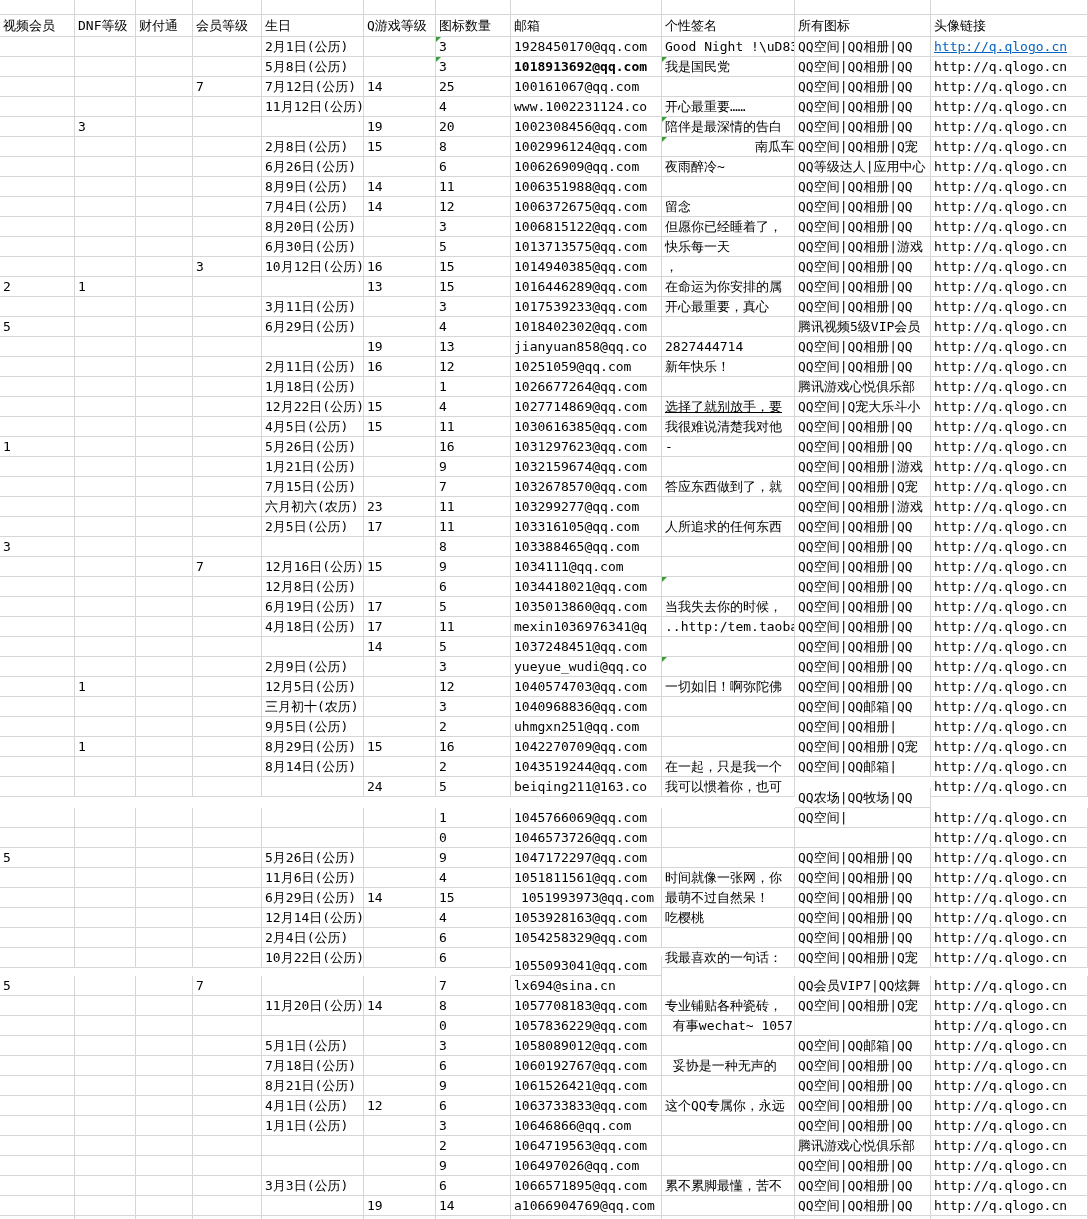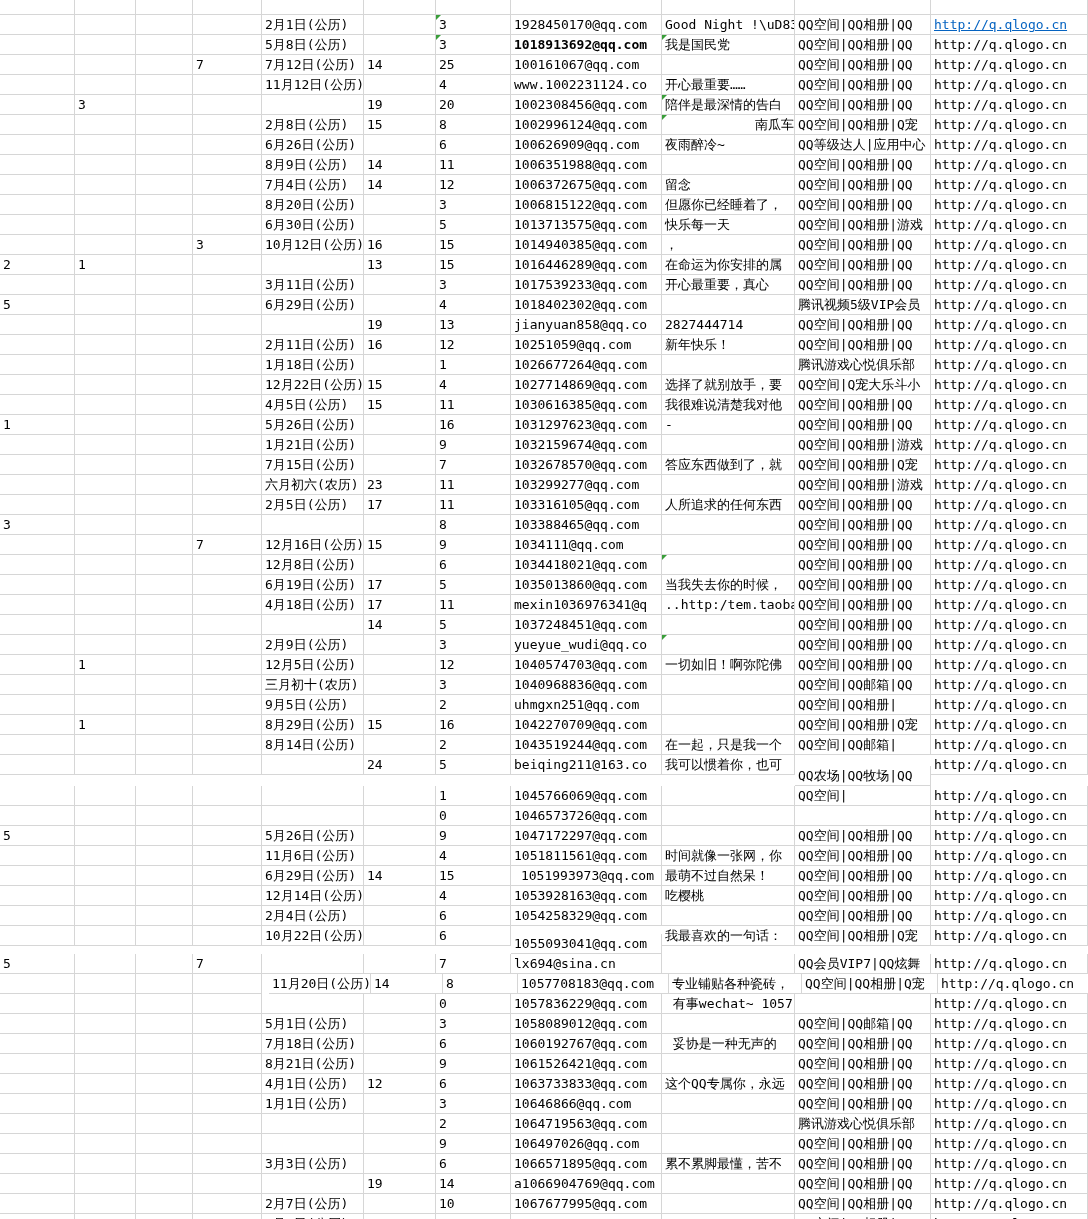--- a/index.html
+++ b/index.html
@@ -25,20 +25,33 @@
       <div class="c" style="width: 57px;"></div>
       <div class="c" style="width: 69px;"></div>
       <div class="c" style="width: 102px;"></div>
       <div class="c" style="width: 72px;"></div>
       <div class="c" style="width: 75px;"></div>
       <div class="c" style="width: 151px;"></div>
       <div class="c" style="width: 133px;"></div>
       <div class="c" style="width: 136px;"></div>
       <div class="c" style="width: 157px;"></div>
     </div>
+  <div class="r hr">
+      <div class="c" style="width: 75px;">视频会员</div>
+      <div class="c" style="width: 61px;">DNF等级</div>
+      <div class="c" style="width: 57px;">财付通</div>
+      <div class="c" style="width: 69px;">会员等级</div>
+      <div class="c" style="width: 102px;">生日</div>
+      <div class="c" style="width: 72px;">Q游戏等级</div>
+      <div class="c" style="width: 75px;">图标数量</div>
+      <div class="c" style="width: 151px;">邮箱</div>
+      <div class="c" style="width: 133px;">个性签名</div>
+      <div class="c" style="width: 136px;">所有图标</div>
+      <div class="c" style="width: 157px;">头像链接</div>
+    </div>
 
 <div class="r">
       <div class="c" style="width: 75px;"></div>
       <div class="c" style="width: 61px;"></div>
       <div class="c" style="width: 57px;"></div>
       <div class="c" style="width: 69px;"></div>
       <div class="c" style="width: 102px;">2月1日(公历)</div>
       <div class="c" style="width: 72px;"></div>
       <div class="c flag" style="width: 75px;">3</div>
       <div class="c" style="width: 151px;">1928450170@qq.com</div>
@@ -269,21 +282,21 @@
     </div>
     <div class="r">
       <div class="c" style="width: 75px;"></div>
       <div class="c" style="width: 61px;"></div>
       <div class="c" style="width: 57px;"></div>
       <div class="c" style="width: 69px;"></div>
       <div class="c" style="width: 102px;">12月22日(公历)</div>
       <div class="c" style="width: 72px;">15</div>
       <div class="c" style="width: 75px;">4</div>
       <div class="c" style="width: 151px;">1027714869@qq.com</div>
-      <div class="c" style="width: 133px;">选择了就别放手，要</div>
+      <div class="c" style="width: 133px; text-decoration: underline;">选择了就别放手，要</div>
       <div class="c" style="width: 136px;">QQ空间|Q宠大乐斗小</div>
       <div class="c" style="width: 157px;">http://q.qlogo.cn</div>
     </div>
     <div class="r">
       <div class="c" style="width: 75px;"></div>
       <div class="c" style="width: 61px;"></div>
       <div class="c" style="width: 57px;"></div>
       <div class="c" style="width: 69px;"></div>
       <div class="c" style="width: 102px;">4月5日(公历)</div>
       <div class="c" style="width: 72px;">15</div>
@@ -642,21 +655,21 @@
       <div class="c" style="width: 151px;">lx694@sina.cn</div>
       <div class="c" style="width: 133px;"></div>
       <div class="c" style="width: 136px;">QQ会员VIP7|QQ炫舞</div>
       <div class="c" style="width: 157px;">http://q.qlogo.cn</div>
     </div>
     <div class="r">
       <div class="c" style="width: 75px;"></div>
       <div class="c" style="width: 61px;"></div>
       <div class="c" style="width: 57px;"></div>
       <div class="c" style="width: 69px;"></div>
-      <div class="c" style="width: 102px; margin-left: 7px;">11月20日(公历)</div>
+      <div class="c" style="width: 102px;">11月20日(公历)</div>
       <div class="c" style="width: 72px;">14</div>
       <div class="c" style="width: 75px;">8</div>
       <div class="c" style="width: 151px;">1057708183@qq.com</div>
       <div class="c" style="width: 133px;">专业铺贴各种瓷砖，</div>
       <div class="c" style="width: 136px;">QQ空间|QQ相册|Q宠</div>
       <div class="c" style="width: 157px;">http://q.qlogo.cn</div>
     </div>
     <div class="r">
       <div class="c" style="width: 75px;"></div>
       <div class="c" style="width: 61px;"></div>

